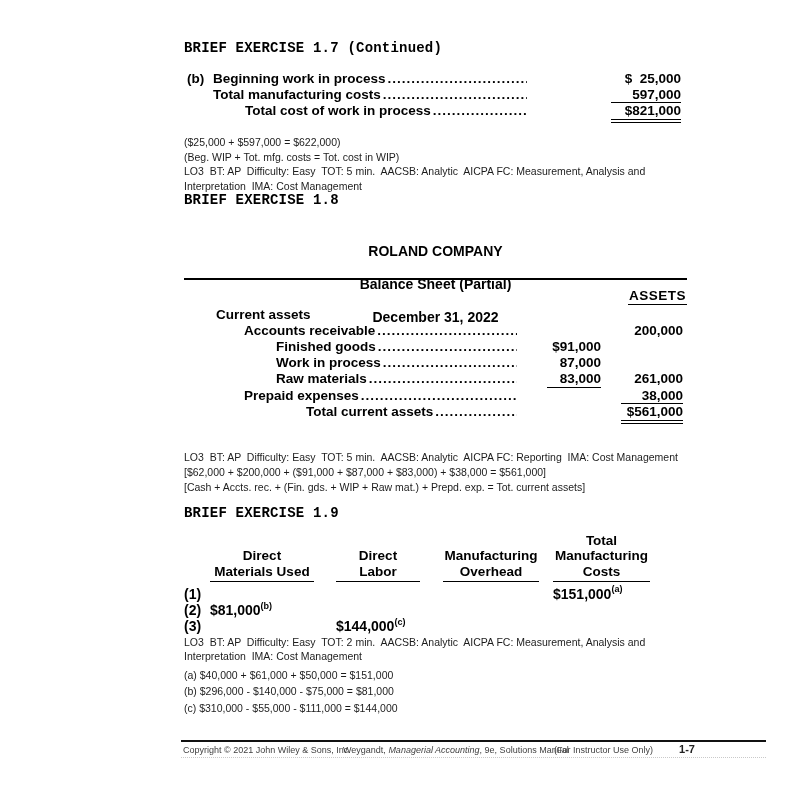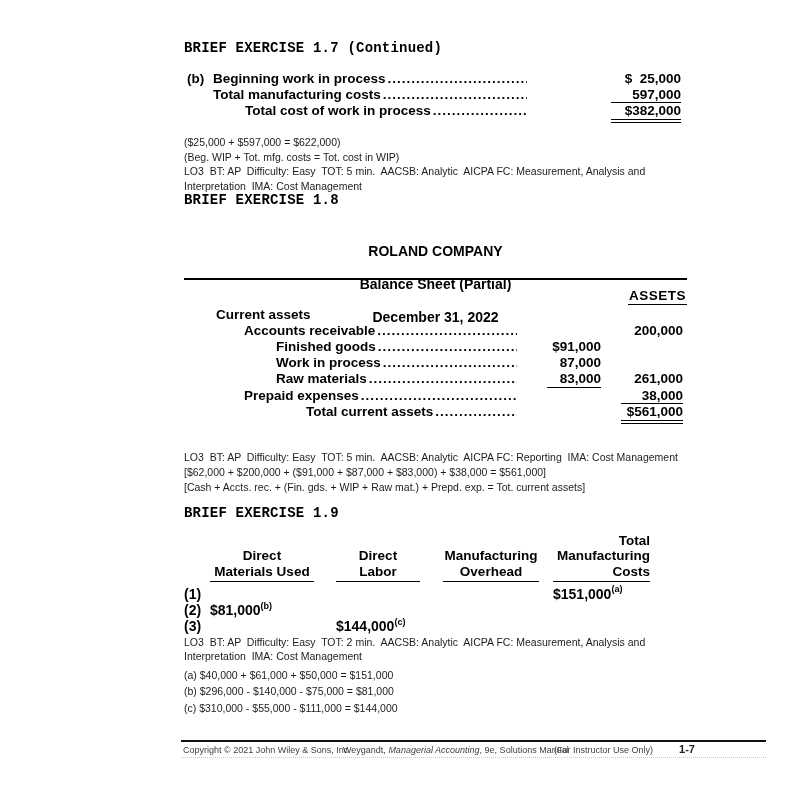--- a/index.html
+++ b/index.html
@@ -51,21 +51,21 @@
   .notes19 .note{line-height:13.5px;}
   .formulas .note{line-height:16.3px;}
   .formulas{margin-top:4px;}
 
   
   .t19-head{display:flex;align-items:flex-end;font-weight:bold;font-size:13.5px;}
   .t19-col{white-space:pre-line;text-align:center;line-height:15.3px;
            border-bottom:1.6px solid #000;padding-bottom:2px;box-sizing:border-box;}
   .t19-lblcol{width:26px;border-bottom:none;}
   .c19-1{width:104px;} .c19-2{width:84px;margin-left:22px;}
-  .c19-3{width:96px;margin-left:23px;} .c19-4{width:97px;margin-left:14px;text-align:right;}
+  .c19-3{width:96px;margin-left:23px;} .c19-4{width:97px;margin-left:14px;}
   .t19-row{display:flex;font-weight:bold;font-size:14px;line-height:16.3px;}
   .t19-row .cell{text-align:left;white-space:pre;}
   .t19-row .rlbl{width:26px;text-align:left;}
   sup.fn{font-size:9px;font-weight:bold;position:relative;top:-1px;vertical-align:super;line-height:0;}
 
   
   .footer{width:512px;height:14px;font-size:9px;color:#3f3f3f;}
   .footer .seg{position:absolute;top:0;white-space:pre;}
   .footer .s1{left:0;}
   .footer .s2{left:160px;}
@@ -91,21 +91,21 @@
     <div class="frow">
       <span class="lbl"></span>
       <span class="txt">Total manufacturing costs</span>
       <span class="dots"></span>
       <span class="amt u1">597,000</span>
     </div>
     <div class="frow">
       <span class="lbl"></span>
       <span class="txt ind1">Total cost of work in process</span>
       <span class="dots"></span>
-      <span class="amt u2">$382,000</span>
+      <span class="amt u2">$821,000</span>
     </div>
   </div>
 
   <div class="abs notes17" style="left:184px;top:135px;">
     <div class="note">($25,000 + $597,000 = $622,000)</div>
     <div class="note">(Beg. WIP + Tot. mfg. costs = Tot. cost in WIP)</div>
     <div class="note">LO3  BT: AP  Difficulty: Easy  TOT: 5 min.  AACSB: Analytic  AICPA FC: Measurement, Analysis and</div>
     <div class="note">Interpretation  IMA: Cost Management</div>
   </div>
 

